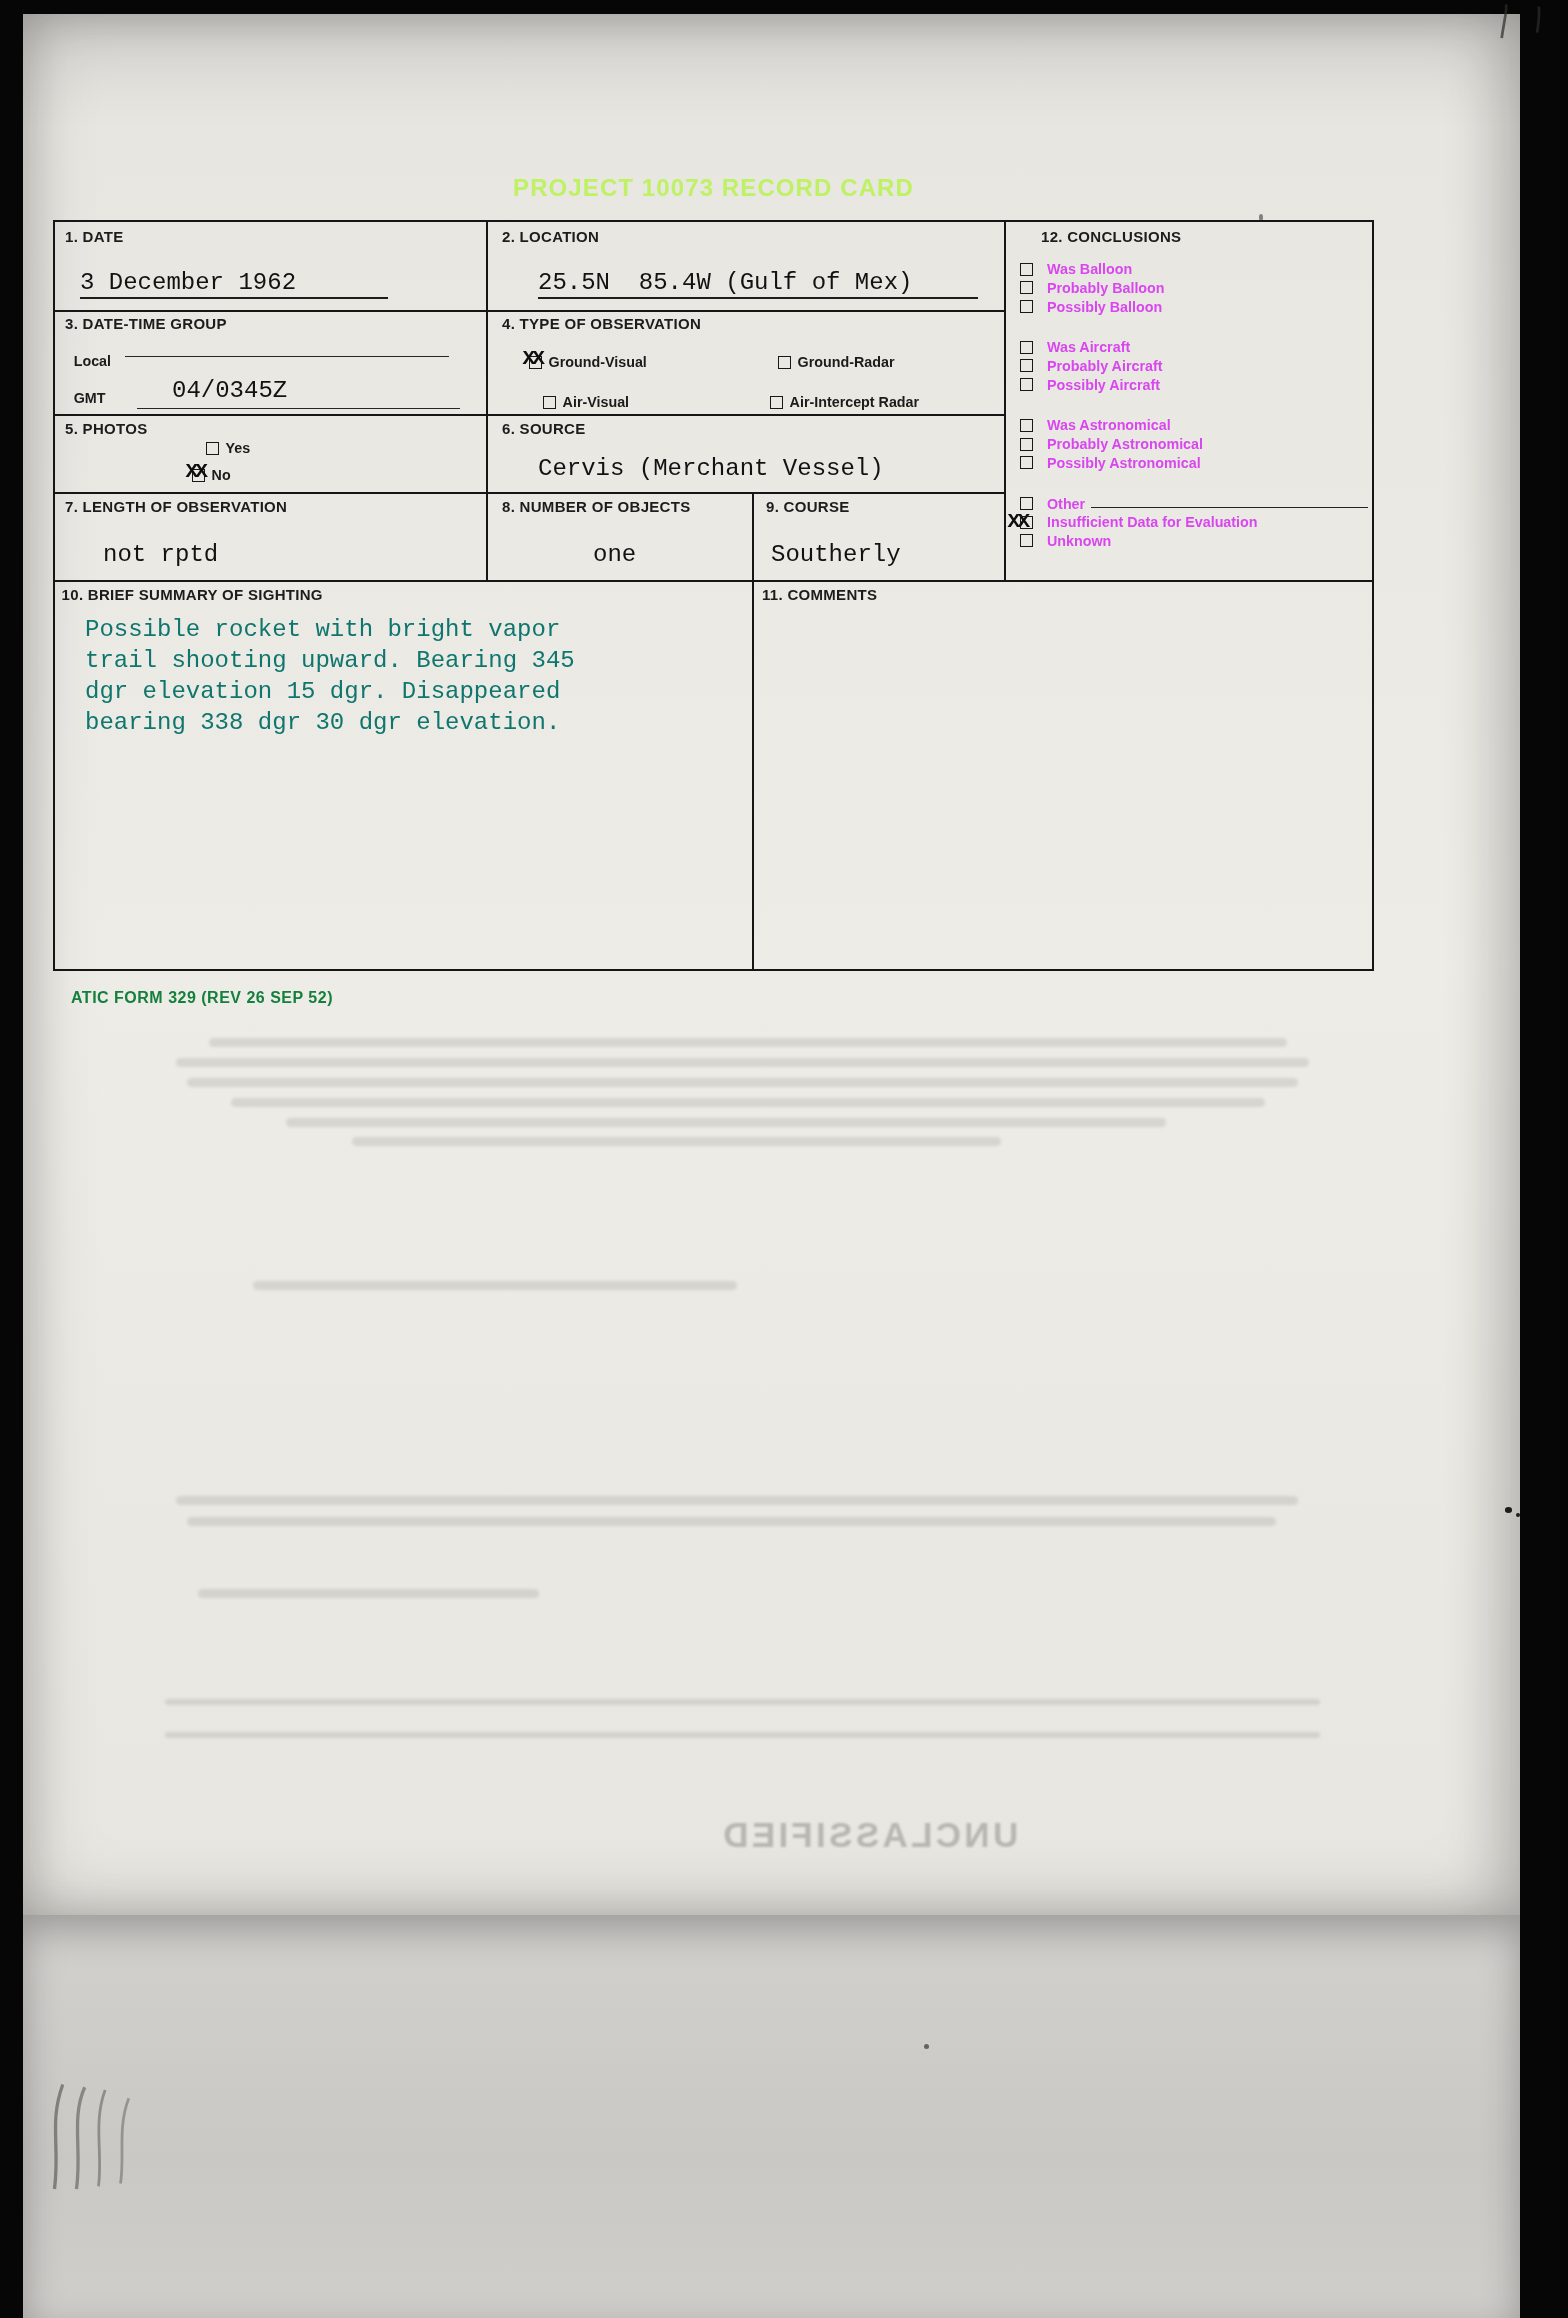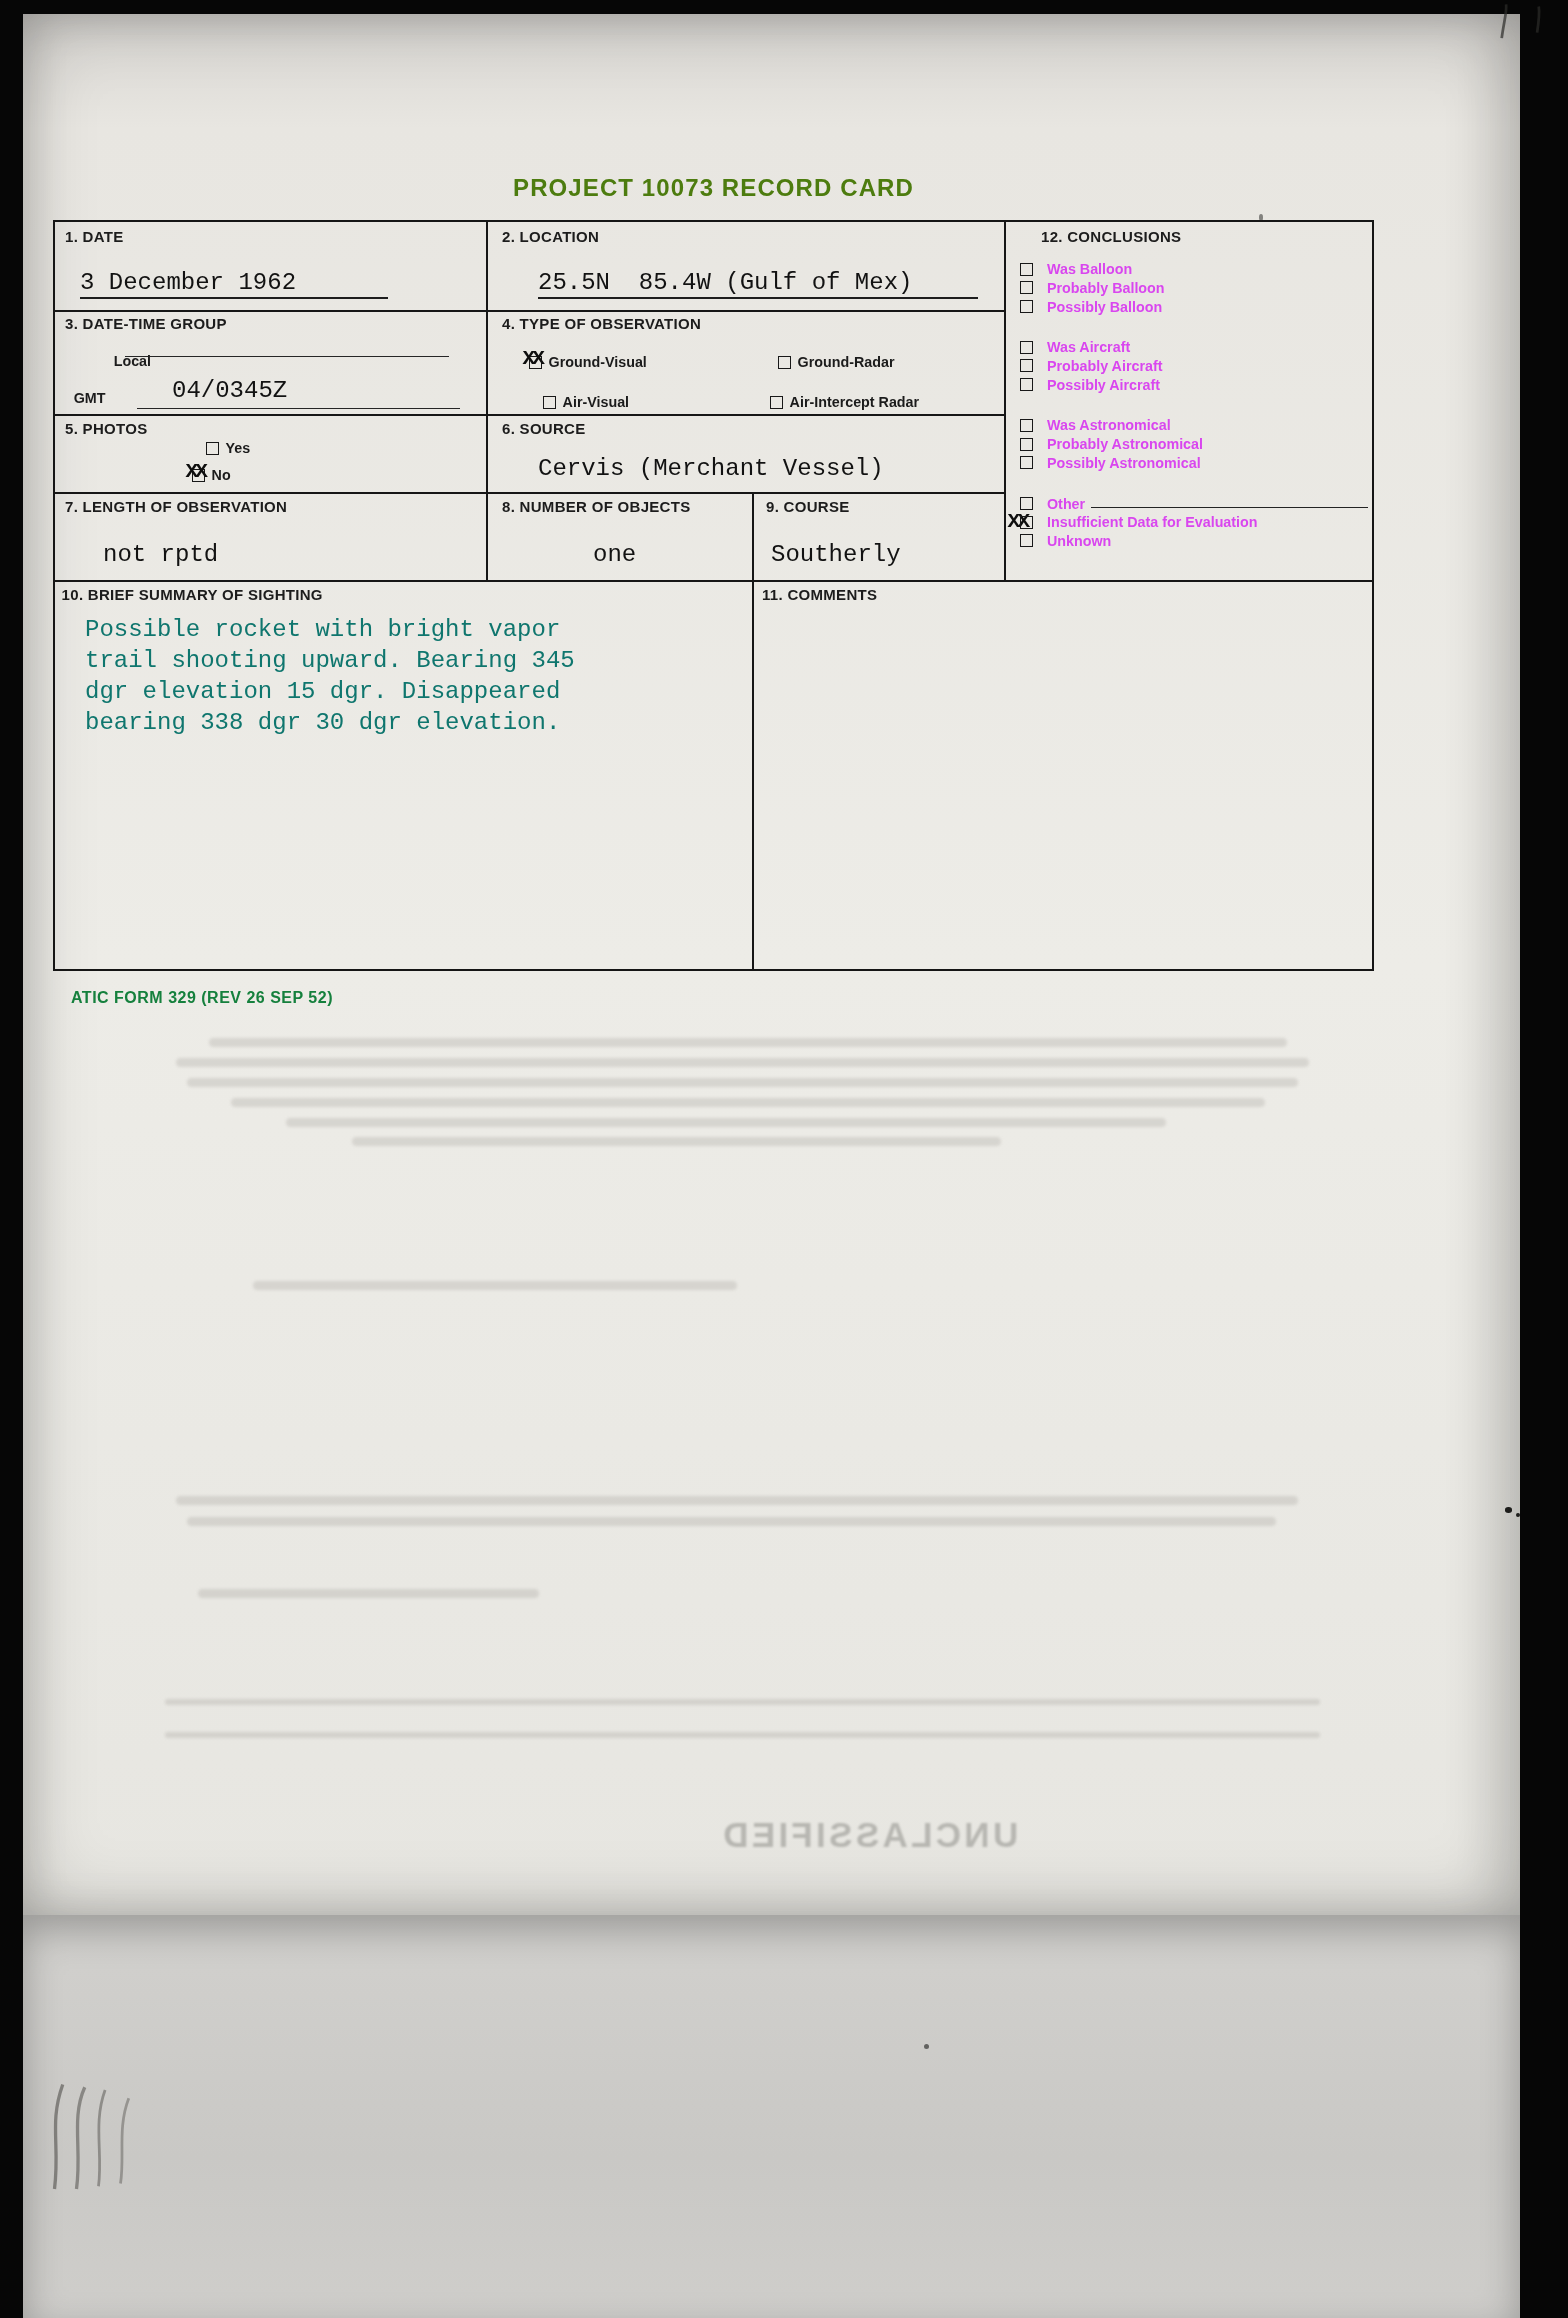--- a/index.html
+++ b/index.html
@@ -5,21 +5,21 @@
   html,body{margin:0;padding:0;background:#000;}
   .scan{position:relative;width:1568px;height:2319px;background:#060606;overflow:hidden;
         font-family:"Liberation Sans",sans-serif;color:#161616;}
   .paper{position:absolute;left:23px;top:14.3px;width:1497px;height:1901px;
          background:linear-gradient(180deg,#d8d6d2 0%,#e8e6e1 6%,#edece7 50%,#e7e6e1 100%);
          box-shadow:inset 0 0 77px rgba(0,0,0,.20), inset -27.5px 0 49px rgba(0,0,0,.10), inset 16.5px 0 33px rgba(0,0,0,.08);}
   .paper-lower{position:absolute;left:23px;top:1915px;width:1497px;height:404px;
          background:linear-gradient(180deg,#d2d1ce,#c9c8c5 60%,#cfcecb);
          box-shadow:inset 0 13.7px 38px rgba(0,0,0,.28);}
   .title{position:absolute;left:53px;top:174px;width:1321px;text-align:center;
-         font-size:24px;font-weight:700;letter-spacing:1.1px;color:#4d7c0f;}
+         font-size:24px;font-weight:700;letter-spacing:1.1px;color:#bef264;}
   .card{position:absolute;left:53px;top:220px;width:1321px;height:751px;
         border:2.7px solid #151515;box-sizing:border-box;background:rgba(255,255,255,0.03);}
   .vline,.hline{position:absolute;background:#161616;}
   .lbl{position:absolute;font-size:15px;font-weight:700;letter-spacing:0.3px;color:#1c1c1c;white-space:nowrap;}
   .slbl{position:absolute;font-size:14.3px;font-weight:700;color:#1c1c1c;white-space:nowrap;}
   .typed{position:absolute;font-family:"Liberation Mono","DejaVu Sans Mono",monospace;
          font-size:24px;color:#121212;white-space:pre;}
   .typed.u{border-bottom:2.2px solid #1d1d1d;padding-bottom:1.1px;}
   .typed-block{position:absolute;font-family:"Liberation Mono","DejaVu Sans Mono",monospace;
          font-size:24px;line-height:31px;color:#0f766e;white-space:pre-line;}
@@ -64,21 +64,21 @@
     <div class="hline" style="left:0;top:270px;width:949px;height:2.2px;"></div>
     <div class="hline" style="left:0;top:358px;width:100%;height:2.2px;"></div>
 
     <div class="lbl" style="left:10px;top:5.5px;">1. DATE</div>
     <div class="typed u" style="left:25px;top:47px;min-width:308px;">3 December 1962</div>
 
     <div class="lbl" style="left:447px;top:5.5px;">2. LOCATION</div>
     <div class="typed u" style="left:483px;top:47px;min-width:440px;">25.5N  85.4W (Gulf of Mex)</div>
 
     <div class="lbl" style="left:10px;top:93px;">3. DATE-TIME GROUP</div>
-    <div class="slbl" style="left:18.7px;top:131px;margin-left:40px;">Local</div>
+    <div class="slbl" style="left:18.7px;top:131px;">Local</div>
     <div class="rule" style="left:70px;top:134px;width:324px;"></div>
     <div class="slbl" style="left:18.7px;top:168px;">GMT</div>
     <div class="typed" style="left:117px;top:155px;">04/0345Z</div>
     <div class="rule" style="left:82px;top:186px;width:323px;"></div>
 
     <div class="lbl" style="left:447px;top:93px;">4. TYPE OF OBSERVATION</div>
     <div class="opt" style="left:474px;top:132px;">
       <span class="mark">XX</span>
       <span class="cb"></span>
       <span class="o-label">Ground-Visual</span>

